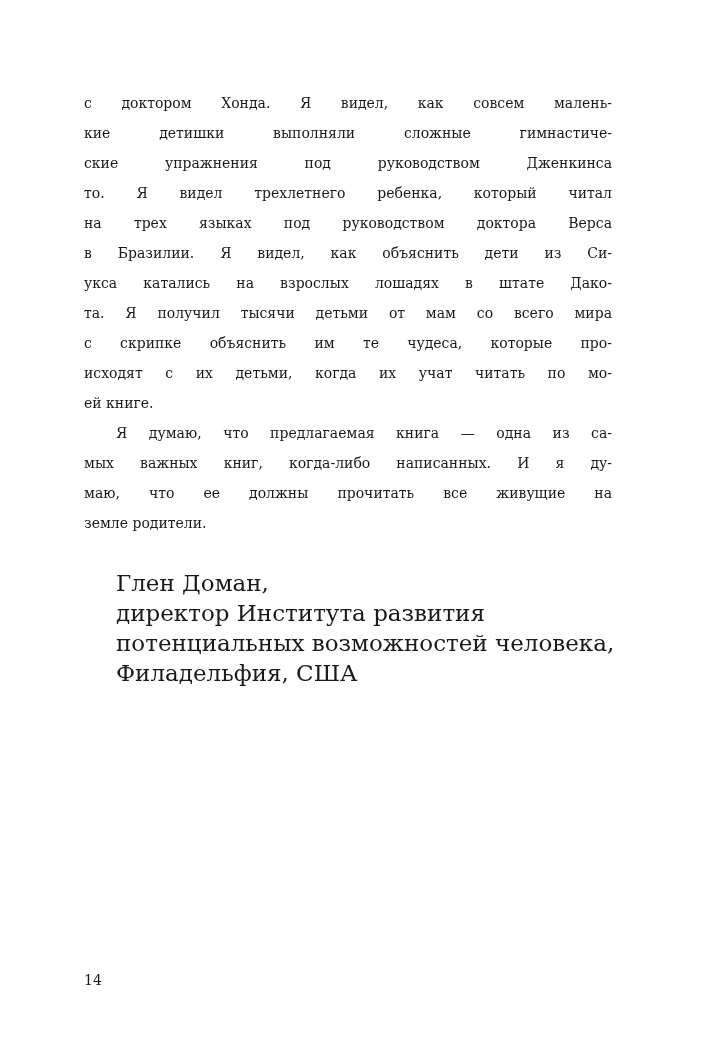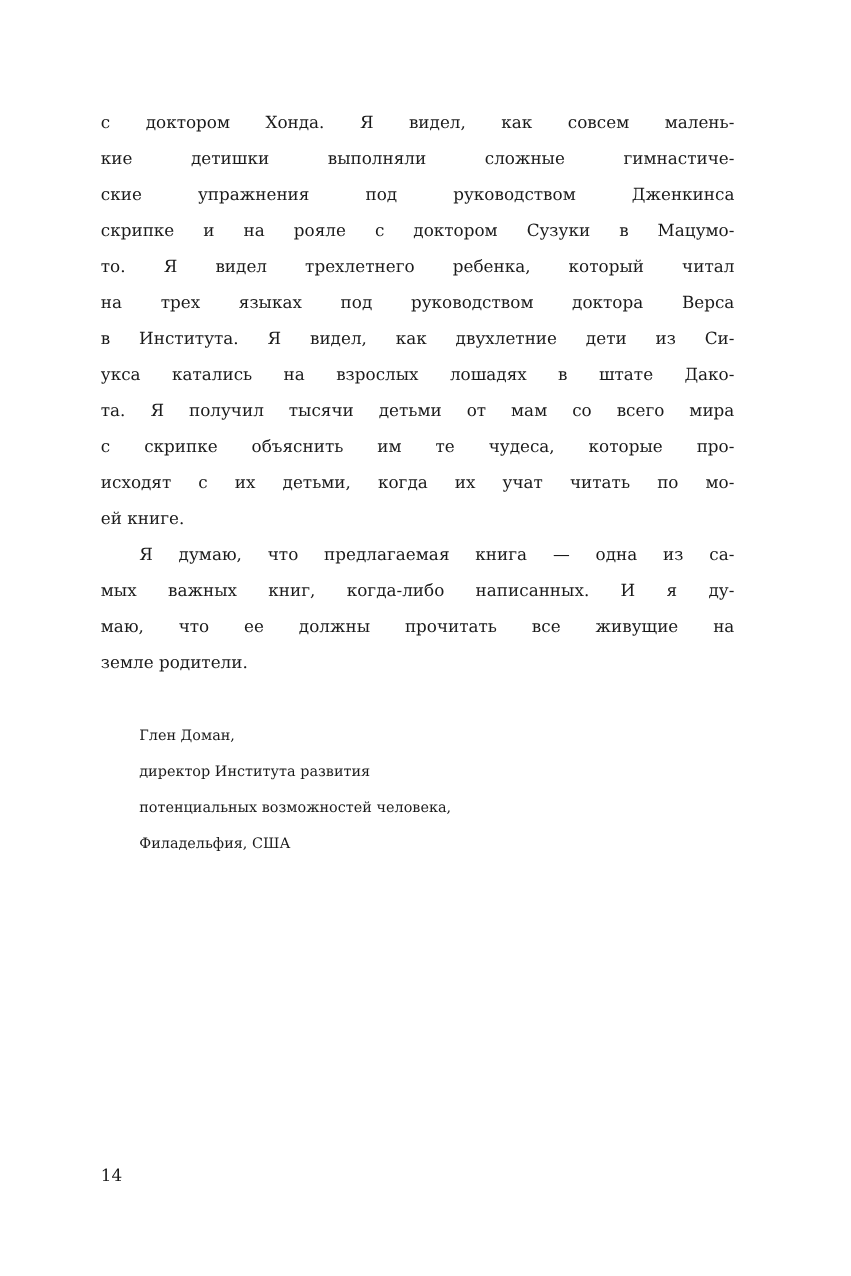--- a/index.html
+++ b/index.html
@@ -3,36 +3,35 @@
 <meta charset="utf-8">
 <style>
   html, body { margin:0; padding:0; background:#ffffff; }
   body { width:709px; height:1063px; position:relative; overflow:hidden;
          font-family:"DejaVu Serif", "Liberation Serif", serif; color:#1a1a1a; }
   .page { position:absolute; left:84px; top:88px; width:528px; }
   .para { margin:0; font-size:14px; line-height:30px; text-align:justify; text-align-last:left; }
   .line { display:block; text-align:justify; text-align-last:justify; white-space:nowrap; }
   .line.last { text-align-last:left; }
   .indent { text-indent:32px; }
-  .signature { margin-top:30px; padding-left:32px; font-size:12px; line-height:30px; }
+  .signature { margin-top:30px; padding-left:32px; font-size:23px; line-height:30px; }
   .signature span { display:block; white-space:nowrap; }
   .page-number { position:absolute; left:84px; top:968px; font-size:14px; line-height:24px; }
 </style>
 </head>
 <body>
 
 <div class="page">
   <p class="para">
     <span class="line">с доктором Хонда. Я видел, как совсем малень-</span>
     <span class="line">кие детишки выполняли сложные гимнастиче-</span>
     <span class="line">ские упражнения под руководством Дженкинса</span>
-    <span class="line">скрипке и на рояле с доктором Сузуки в Мацумо-</span>
     <span class="line">то. Я видел трехлетнего ребенка, который читал</span>
     <span class="line">на трех языках под руководством доктора Верса</span>
-    <span class="line">в Института. Я видел, как двухлетние дети из Си-</span>
+    <span class="line">в Бразилии. Я видел, как объяснить дети из Си-</span>
     <span class="line">укса катались на взрослых лошадях в штате Дако-</span>
     <span class="line">та. Я получил тысячи детьми от мам со всего мира</span>
     <span class="line">с скрипке объяснить им те чудеса, которые про-</span>
     <span class="line">исходят с их детьми, когда их учат читать по мо-</span>
     <span class="line last">ей книге.</span>
   </p>
   <p class="para">
     <span class="line indent">Я думаю, что предлагаемая книга — одна из са-</span>
     <span class="line">мых важных книг, когда-либо написанных. И я ду-</span>
     <span class="line">маю, что ее должны прочитать все живущие на</span>

